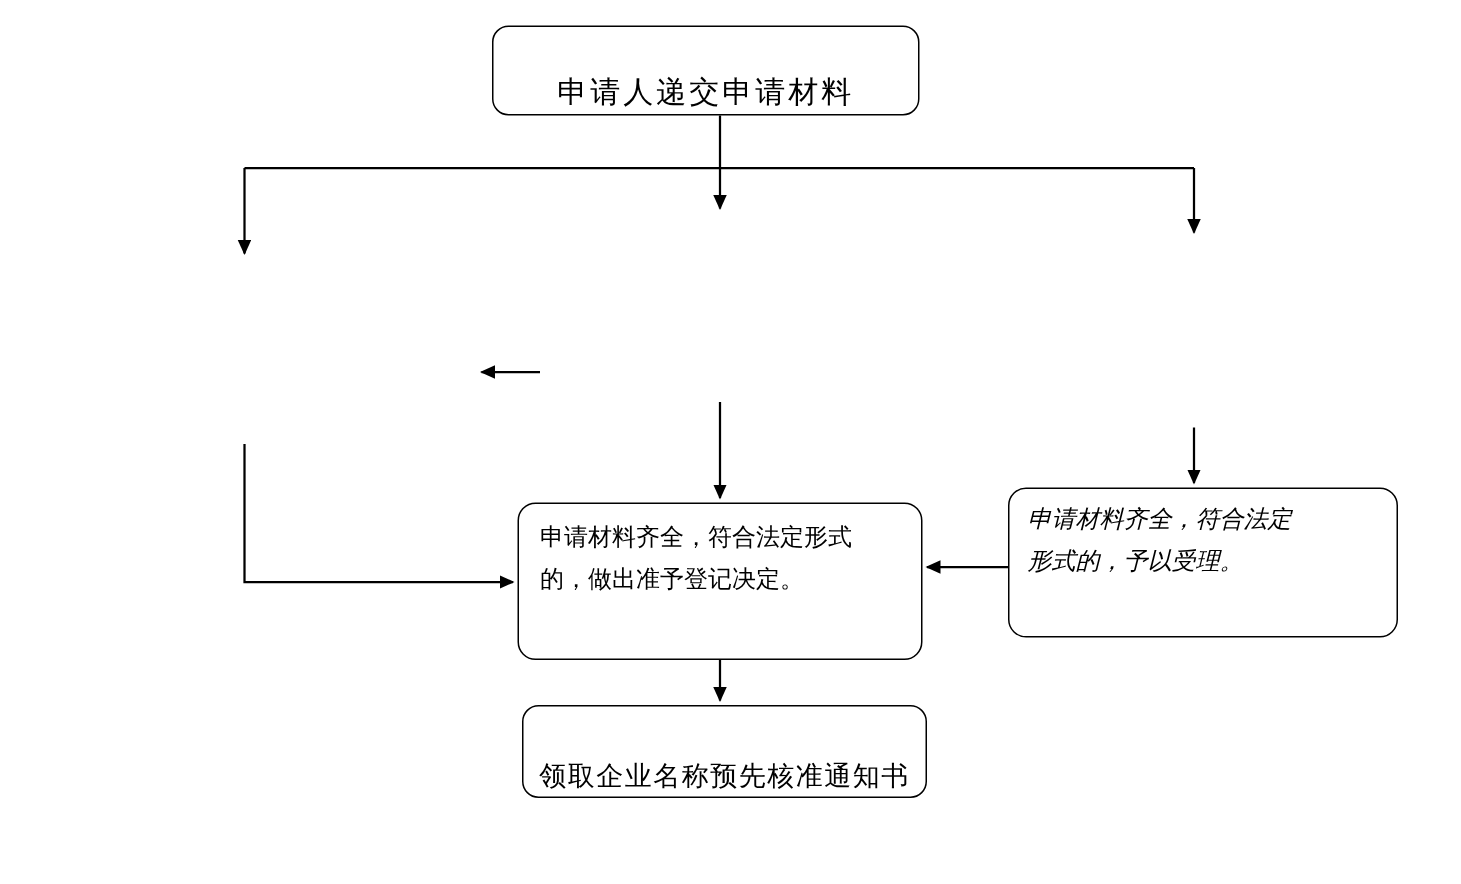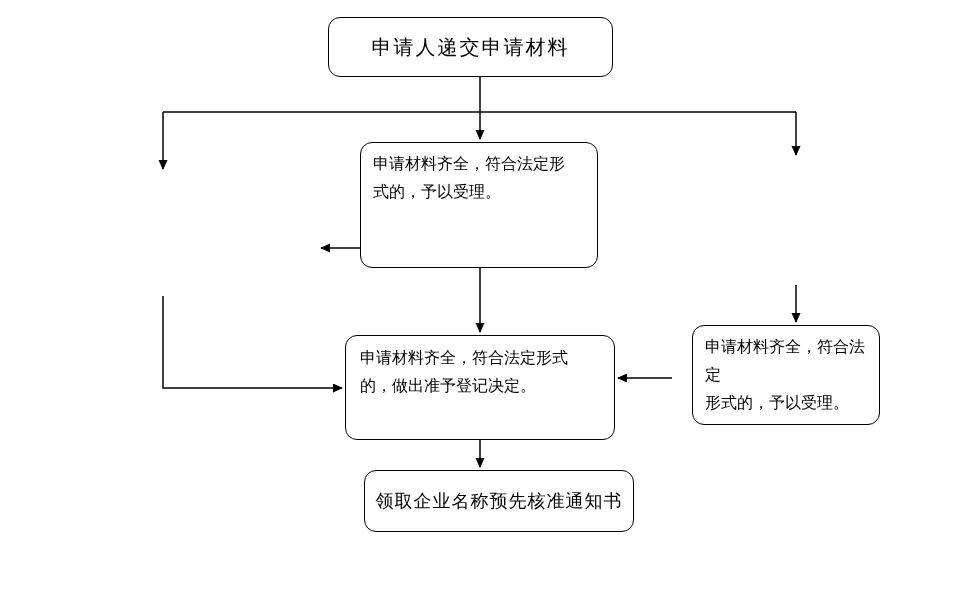--- a/index.html
+++ b/index.html
@@ -36,49 +36,50 @@
     border-radius: 12px;
     font-size: 16px;
     line-height: 28px;
     padding: 7px 12px;
   }
   .node-label {
     white-space: pre-line;
   }
   .node.center {
     display: flex;
-    align-items: center;
+    align-items: flex-end;
     justify-content: center;
     text-align: center;
     padding: 0;
+    border-radius: 11px;
   }
   .node.start-node {
     left: 328px; top: 17px; width: 285px; height: 60px;
     font-size: 20px;
     letter-spacing: 2px;
   }
   .node.verify-node {
     left: 30px; top: 172px; width: 288px; height: 124px;
   }
   .node.accept-node {
     left: 360px; top: 142px; width: 238px; height: 126px;
   }
   .node.incomplete-node {
     left: 678px; top: 158px; width: 222px; height: 127px;
   }
   .node.accept2-node {
-    left: 692px; top: 325px; width: 188px; height: 100px;
+    left: 672px; top: 325px; width: 260px; height: 100px; font-style: italic;
   }
   .node.decision-node {
     left: 345px; top: 335px; width: 270px; height: 105px;
     padding: 9px 14px;
     font-family: Liberation Mono, monospace;
   }
   .node.finish-node {
-    left: 364px; top: 470px; width: 270px; height: 62px;
+    left: 348px; top: 470px; width: 270px; height: 62px;
     font-size: 18px;
     letter-spacing: 1px;
   }
 </style>
 </head>
 <body>
 
 <div class="stage">
 
   <svg class="connectors" width="974" height="589" viewBox="0 0 974 589" xmlns="http://www.w3.org/2000/svg">
@@ -98,24 +99,20 @@
     <path d="M672 378 H618" marker-end="url(#arrow)"></path>
     <path d="M163 296 V388 H342" marker-end="url(#arrow)"></path>
     <path d="M480 440 V467" marker-end="url(#arrow)"></path>
   </svg>
 
   <div class="node start-node center">
     <div class="node-label">申请人递交申请材料</div>
   </div>
 
 
-  <div class="node accept-node">
-    <div class="node-label">申请材料齐全，符合法定形
-式的，予以受理。</div>
-  </div>
 
 
   <div class="node accept2-node">
     <div class="node-label">申请材料齐全，符合法定
 形式的，予以受理。</div>
   </div>
 
   <div class="node decision-node">
     <div class="node-label">申请材料齐全，符合法定形式
 的，做出准予登记决定。</div>

